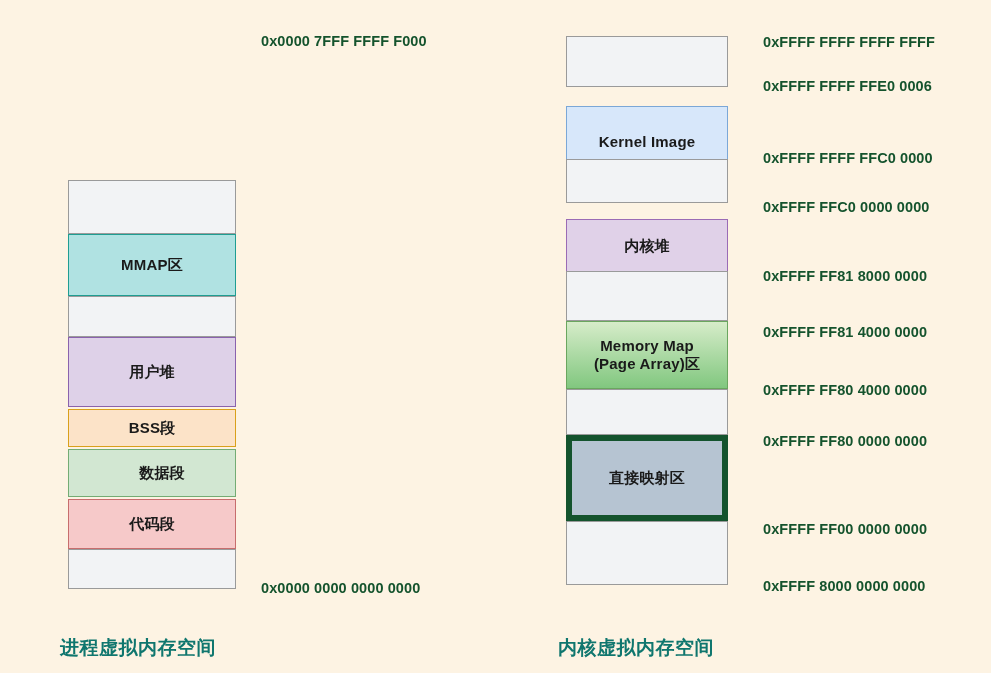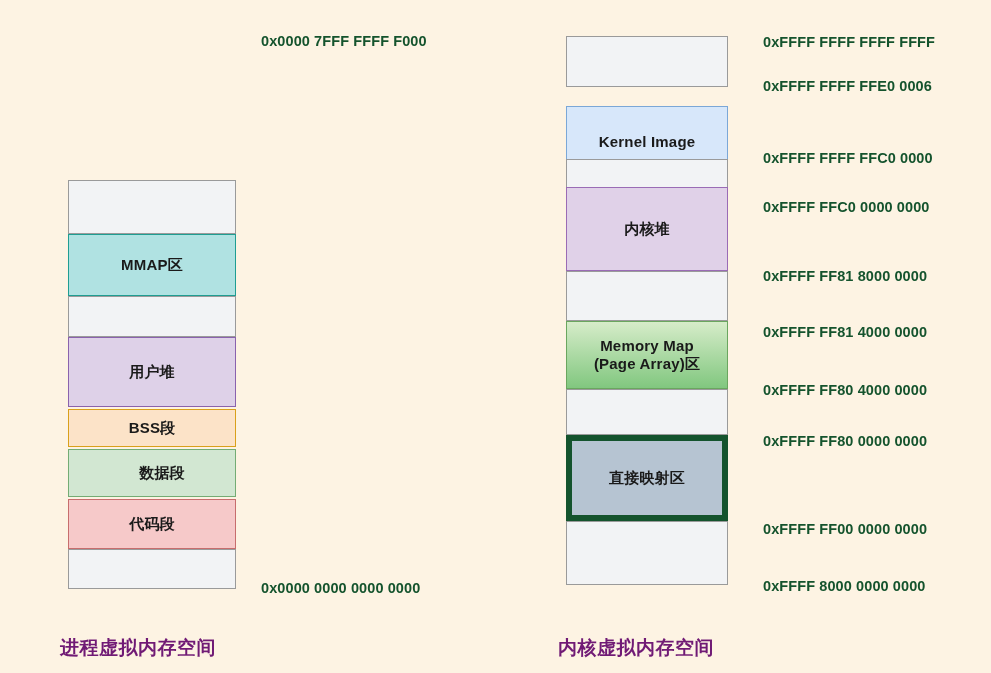--- a/index.html
+++ b/index.html
@@ -64,21 +64,21 @@
     letter-spacing: .1px;
   }
   .addr-left  { left: 261px; }
   .addr-right { left: 763px; }
 
   
   .caption {
     position: absolute;
     font-size: 19px;
     font-weight: bold;
-    color: #701a75;
+    color: #0f766e;
     white-space: nowrap;
     letter-spacing: .5px;
   }
   #caption-left  { left: 60px;  top: 635px; }
   #caption-right { left: 558px; top: 635px; }
 </style>
 </head>
 <body>
 
 <div class="diagram">
@@ -106,21 +106,21 @@
 
   <div class="addr addr-left" style="top: 33px;">0x0000 7FFF FFFF F000</div>
   <div class="addr addr-left" style="top: 580px;">0x0000 0000 0000 0000</div>
 
   <div class="column" id="right-column" style="height: 549px;">
       <div class="block gap" style="top: 0px; height: 51px;"></div>
       <div class="block blk-kimage" style="top: 51px; height: 72px; margin-top: 19px;">
         <span class="block-label">Kernel Image</span>
       </div>
       <div class="block gap" style="top: 123px; height: 44px;"></div>
-      <div class="block blk-kheap" style="top: 151px; height: 84px;">
+      <div class="block blk-kheap" style="top: 183px; height: 54px;">
         <span class="block-label">内核堆</span>
       </div>
       <div class="block gap" style="top: 235px; height: 50px;"></div>
       <div class="block blk-memmap" style="top: 285px; height: 68px;">
         <span class="block-label">Memory Map
 (Page Array)区</span>
       </div>
       <div class="block gap" style="top: 353px; height: 46px;"></div>
       <div class="block blk-direct" style="top: 399px; height: 86px;">
         <span class="block-label">直接映射区</span>

